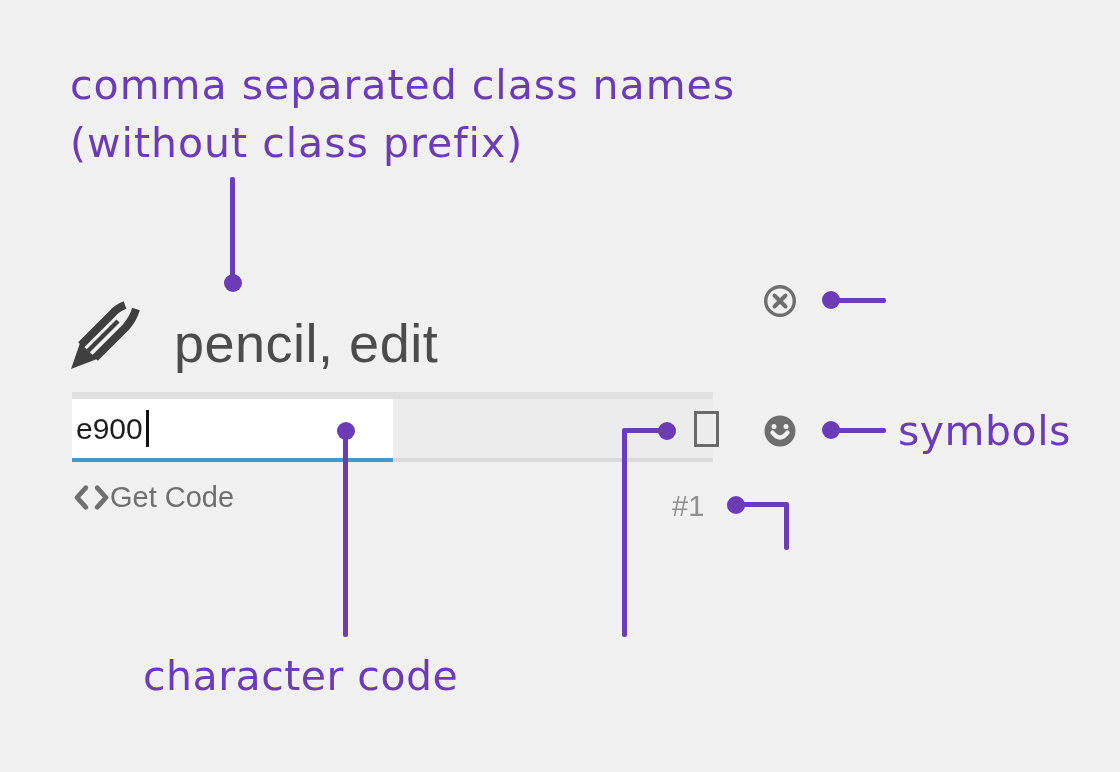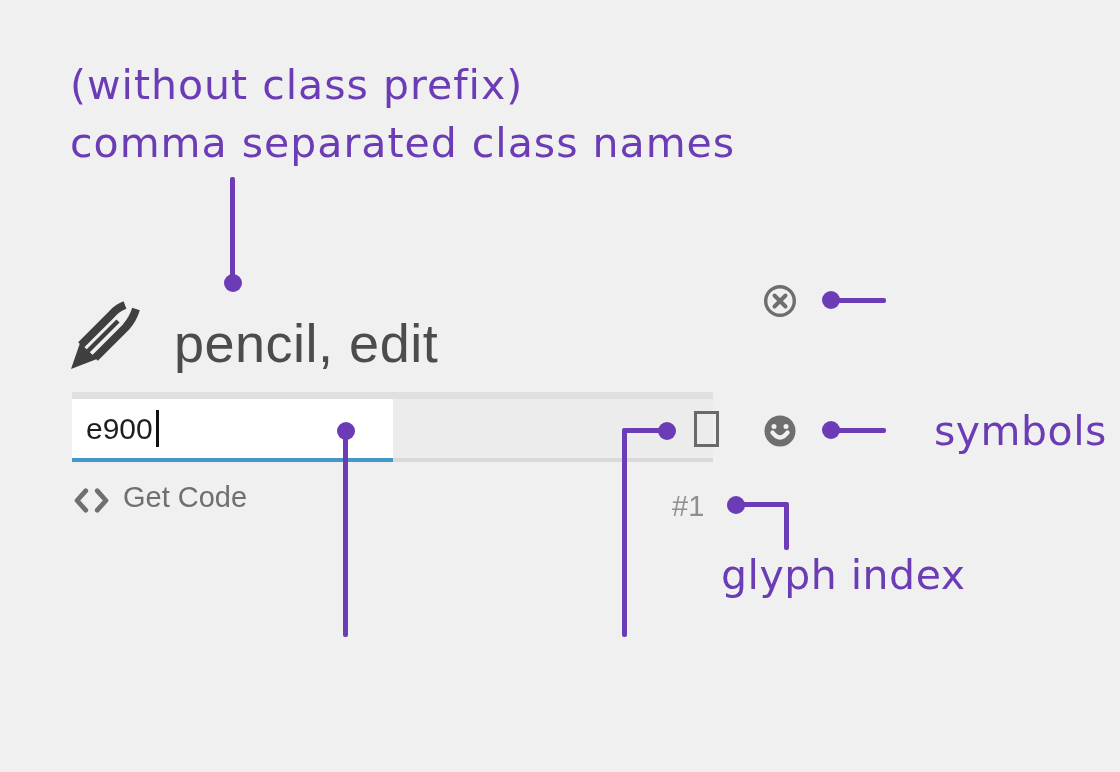--- a/index.html
+++ b/index.html
@@ -36,48 +36,48 @@
   .glyph-preview { position: absolute; left: 68px; top: 298px; width: 76px; height: 74px; }
   .glyph-names {
     position: absolute; left: 174px; top: 313px;
     font-size: 54px; line-height: 60px; color: #4c4c4c;
     font-weight: 400; letter-spacing: 0.5px; white-space: nowrap;
   }
   .row-top-strip { position: absolute; left: 72px; top: 392px; width: 641px; height: 7px; background: #e0e0e0; }
   .code-input {
     position: absolute; left: 72px; top: 399px; width: 321px; height: 59px;
     background: #ffffff; display: flex; align-items: center;
-    padding-left: 14px; font-size: 30px; color: #1e1e1e; cursor: text;
+    padding-left: 4px; font-size: 30px; color: #1e1e1e; cursor: text;
   }
   .caret { display: inline-block; width: 3px; height: 37px; background: #111; margin-left: 3px; }
   .row-rest { position: absolute; left: 393px; top: 399px; width: 320px; height: 59px; background: #ececec; }
   .underline-blue { position: absolute; left: 72px; top: 458px; width: 321px; height: 4px; background: #4298c8; }
   .underline-gray { position: absolute; left: 393px; top: 458px; width: 320px; height: 4px; background: #d9d9d9; }
   .get-code {
     position: absolute; left: 73px; top: 481px;
-    display: flex; align-items: flex-end; gap: 13px;
+    display: flex; align-items: center; 
     color: #6f6f6f; font-size: 29px; cursor: pointer; white-space: nowrap;
   }
   .char-box {
     position: absolute; left: 694px; top: 411px;
     width: 25px; height: 36px;
     border: 3px solid #6a6a6a; background: transparent;
   }
   .hash-index { position: absolute; left: 672px; top: 490px; font-size: 29px; color: #8f8f8f; white-space: nowrap; }
   .icon-btn { position: absolute; cursor: pointer; }
   svg { display: block; }
 </style>
 </head>
 <body>
 
 <div class="stage">
 
   <div class="ann top" style="left:70px; top:56px;">
+    <div>comma separated class names</div>
     <div>(without class prefix)</div>
-    <div>comma separated class names</div>
   </div>
   <div class="vline" style="left:230px; top:177px; height:101px;"></div>
   <div class="dot" style="left:224px; top:274px;"></div>
 
   <div class="glyph-preview">
     <svg width="76" height="74" viewBox="0 0 76 74">
       <path d="M3,71 L12,45 L29,61 Z" fill="#3f3f3f"></path>
       <path d="M13,47 L44,16 Q49,10 57,7" stroke="#3f3f3f" stroke-width="8" fill="none"></path>
       <path d="M27,60 L58,29 Q65,21 68,11" stroke="#3f3f3f" stroke-width="8" fill="none"></path>
       <path d="M20,53 L50,23" stroke="#3f3f3f" stroke-width="4.5" fill="none"></path>
@@ -119,27 +119,27 @@
   <div class="icon-btn" style="left:764px; top:415px;">
     <svg width="32" height="32" viewBox="0 0 32 32">
       <circle cx="16" cy="16" r="15.5" fill="#6e6e6e"></circle>
       <circle cx="10" cy="11.5" r="2.5" fill="#f0f0f1"></circle>
       <circle cx="22" cy="11.5" r="2.5" fill="#f0f0f1"></circle>
       <path d="M8.5,17.5 Q16,27.5 23.5,17.5" stroke="#f0f0f1" stroke-width="4.4" fill="none" stroke-linecap="round"></path>
     </svg>
   </div>
   <div class="dot" style="left:822px; top:421px;"></div>
   <div class="hline" style="left:831px; top:428px; width:55px;"></div>
-  <div class="ann" style="left:898px; top:409px;margin-left:36px;">symbols</div>
+  <div class="ann" style="left:898px; top:409px;">symbols</div>
 
   <div class="dot" style="left:337px; top:422px;"></div>
   <div class="vline" style="left:343px; top:431px; height:206px;"></div>
+  <div class="ann" style="left:143px; top:654px;">character code</div>
 
   <div class="dot" style="left:658px; top:422px;"></div>
   <div class="hline" style="left:625px; top:428px; width:42px;"></div>
   <div class="vline" style="left:622px; top:428px; height:209px;"></div>
 
   <div class="dot" style="left:727px; top:496px;"></div>
   <div class="hline" style="left:736px; top:502px; width:51px;"></div>
   <div class="vline" style="left:784px; top:502px; height:48px;"></div>
-  <div class="ann" style="left:721px; top:553px;">glyph index</div>
 
 </div>
 
 </body></html>

